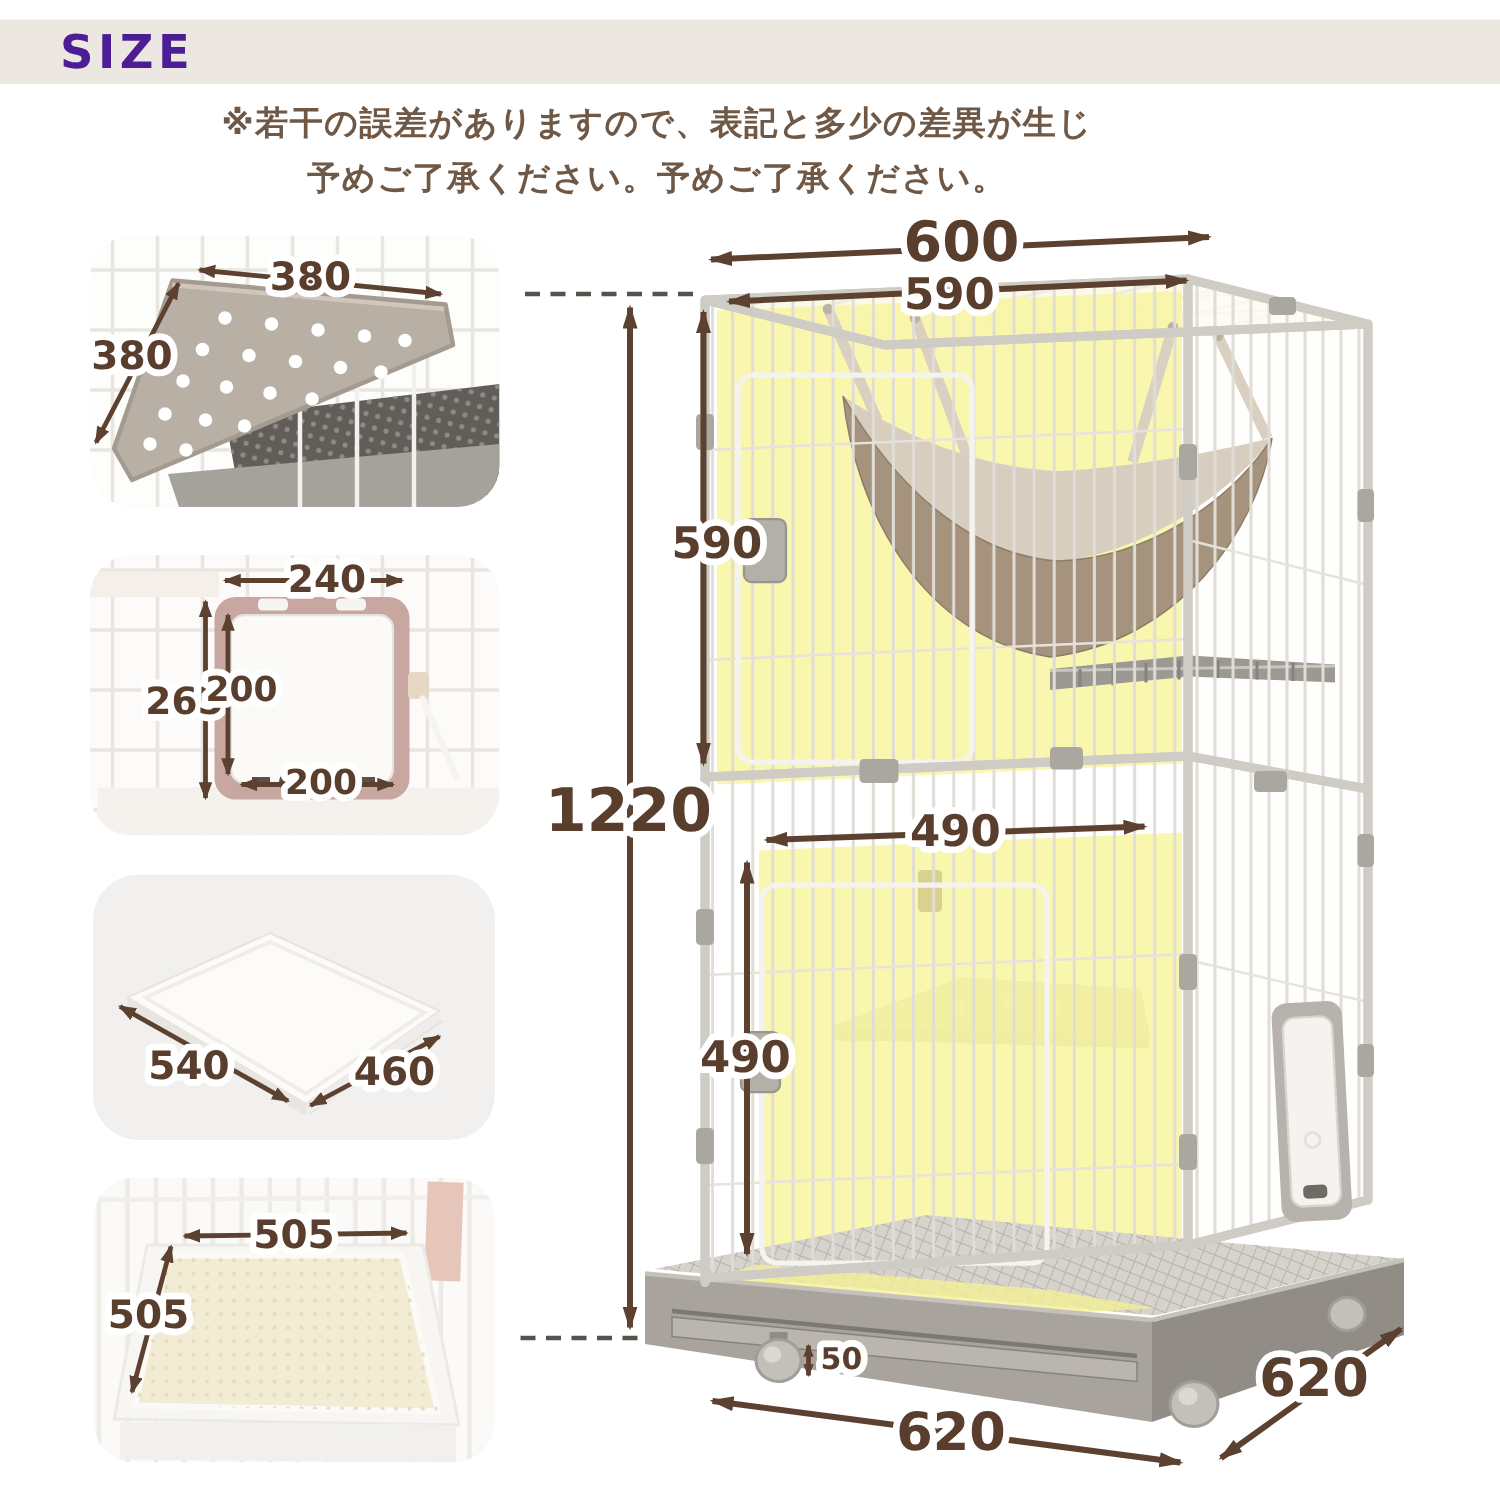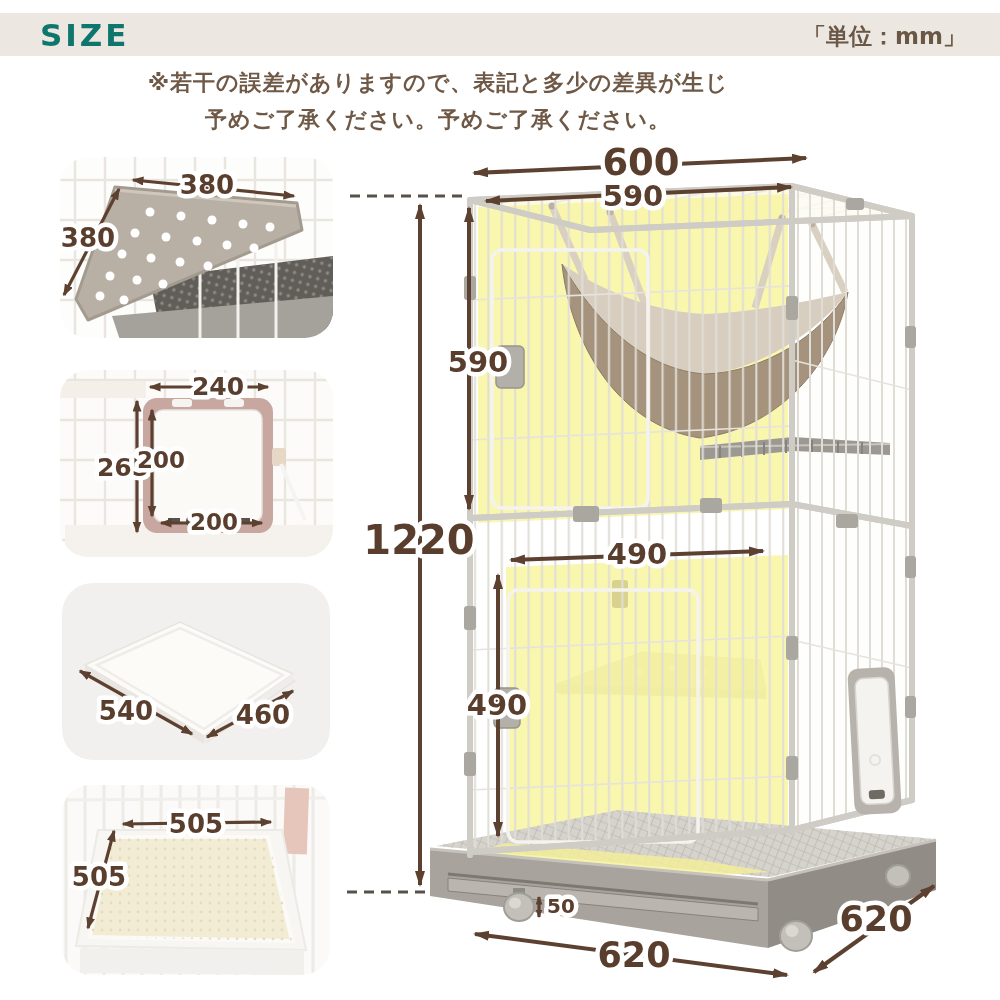--- a/index.html
+++ b/index.html
@@ -1,19 +1,19 @@
 <!DOCTYPE html>
 <html><head>
 <meta charset="utf-8">
 <style>
   html,body{margin:0;padding:0;}
   body{width:1000px;height:1000px;background:#fff;font-family:"DejaVu Sans","Liberation Sans",sans-serif;}
   .canvas{position:relative;width:1000px;height:1000px;overflow:hidden;background:#fff;}
   .header{position:absolute;top:13px;left:0;width:1000px;height:43px;background:#ece7e1;}
-  .header .title{position:absolute;left:40px;top:4px;font-size:31px;font-weight:bold;color:#0f766e;letter-spacing:3px;}
+  .header .title{position:absolute;left:40px;top:4px;font-size:31px;font-weight:bold;color:#4c1d95;letter-spacing:3px;}
   .header .unit{position:absolute;right:34px;top:8px;font-size:23px;color:#6a5746;font-weight:bold;}
   .note{position:absolute;top:64px;left:0;width:876px;text-align:center;color:#6f5946;font-size:22px;line-height:37px;letter-spacing:1px;font-weight:bold;}
   svg{position:absolute;left:0;top:0;}
   svg text{font-family:"DejaVu Sans","Liberation Sans",sans-serif;font-weight:bold;fill:#5a3e2d;text-anchor:middle;dominant-baseline:middle;}
   .halo{paint-order:stroke;stroke:#ffffff;stroke-width:9px;stroke-linejoin:round;}
   .t40{font-size:40px;} .t37{font-size:37px;} .t35{font-size:35px;} .t29{font-size:29px;}
   .t26{font-size:26px;} .t25{font-size:25px;} .t23{font-size:23px;} .t20{font-size:20px;}
   .dim{stroke:#5d4130;stroke-width:4;fill:none;}
   .dimthin{stroke:#5d4130;stroke-width:3.2;fill:none;}
   .dash{stroke:#57514b;stroke-width:3;fill:none;stroke-dasharray:10 7;}
@@ -21,21 +21,20 @@
   .tube-i{stroke:#f3f1ee;stroke-width:3;fill:none;stroke-linecap:round;}
   .rail{stroke:#e6e3dd;stroke-width:1.6;fill:none;}
 </style>
 </head>
 <body>
 
 <div class="canvas">
 
   <div class="header">
     <span class="title">SIZE</span>
-    <span class="unit">「単位：mm」</span>
   </div>
 
   <div class="note">
     <div>※若干の誤差がありますので、表記と多少の差異が生じ</div>
     <div>予めご了承ください。予めご了承ください。</div>
   </div>
 
   <svg width="1000" height="1000" viewBox="0 0 1000 1000">
     <defs>
       <marker id="ah" markerWidth="18" markerHeight="12" refX="14" refY="5" orient="auto-start-reverse" markerUnits="userSpaceOnUse">

